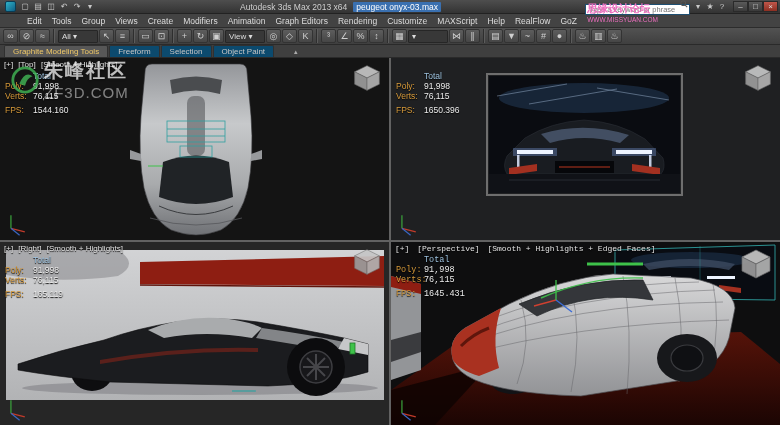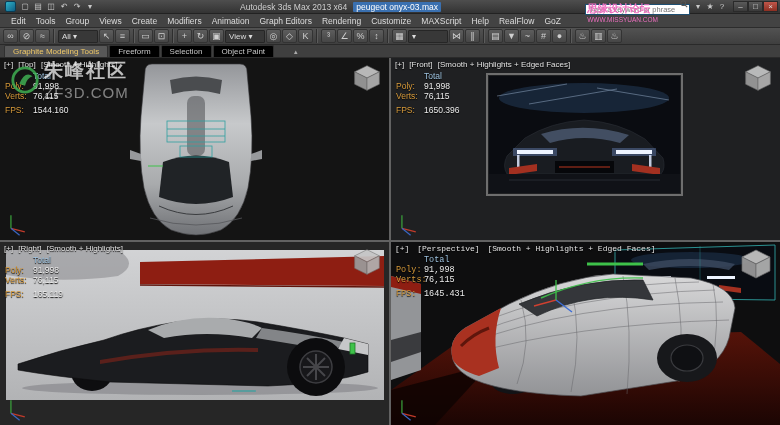--- a/index.html
+++ b/index.html
@@ -16,32 +16,32 @@
   .tb-right { display:flex; align-items:center; gap:2px; }
   .searchbox { position:relative; }
   .searchbox input { width:105px; height:11px; font-size:7.5px; font-family:"Liberation Sans",sans-serif; border:1px solid #1e4f72; background:#fff; color:#333; padding:0 11px 0 3px; }
   .searchbox svg { position:absolute; right:2px; top:2px; }
   .ic-icon { width:12px; height:11px; font-size:8px; line-height:11px; text-align:center; color:#c9c9c9; }
   .winbtns { display:flex; margin-left:3px; }
   .winbtn { width:15px; height:11px; font-size:8px; line-height:10px; text-align:center; color:#ddd; background:linear-gradient(#5a5a5a,#3a3a3a); border:1px solid #2a2a2a; }
   .winbtn.close { background:linear-gradient(#c0564a,#8c2f22); }
 
   
-  .menubar { height:14px; display:flex; align-items:center; background:#434343; border-bottom:1px solid #2c2c2c; padding-left:6px; }
+  .menubar { height:14px; display:flex; align-items:center; background:#434343; border-bottom:1px solid #2c2c2c; padding-left:22px; }
   .menu-item { font-size:8.5px; color:#ddd; padding:0 5px; cursor:default; }
 
   
   .toolbar { height:17px; display:flex; align-items:center; background:linear-gradient(#525252,#3f3f3f); border-bottom:1px solid #2a2a2a; padding:0 3px; gap:1px; overflow:hidden; }
   .tb-icon { width:15px; height:14px; font-size:9px; line-height:13px; text-align:center; color:#cfcfcf; background:linear-gradient(#5d5d5d,#464646); border:1px solid #333; border-radius:2px; }
   .tb-drop { height:13px; min-width:40px; font-size:8px; line-height:12px; color:#ddd; background:#383838; border:1px solid #262626; padding:0 3px; border-radius:1px; }
   .tb-sep { width:2px; height:14px; border-left:1px solid #2e2e2e; border-right:1px solid #5c5c5c; margin:0 2px; }
 
   
   .ribbon { height:13px; display:flex; align-items:flex-end; background:#3f3f3f; border-bottom:1px solid #2a2a2a; padding-left:4px; gap:14px; }
-  .ribbon-tab { font-size:8px; color:#c6c6c6; padding:1px 8px; background:#000000; border:1px solid #303030; border-bottom:none; border-radius:2px 2px 0 0; }
+  .ribbon-tab { font-size:8px; color:#c6c6c6; padding:1px 8px; background:#0c4a6e; border:1px solid #303030; border-bottom:none; border-radius:2px 2px 0 0; }
   .ribbon-tab.active { color:#f0c968; background:#575757; }
   .ribbon-min { font-size:7px; color:#aaa; padding:1px 6px; }
 
   
   .viewports { position:absolute; top:58px; left:0; width:708px; height:367px; display:grid;
     grid-template-columns:389px 2px 389px; grid-template-rows:182px 2px 183px; background:#666; }
   .vdiv { background:#626262; }
   .vp { position:relative; overflow:hidden; background:#161616; }
   .vp.active { outline:1px solid #bd9a33; outline-offset:-1px; z-index:2;font-family:Liberation Mono, monospace; }
   .scene { position:absolute; inset:0; }
@@ -261,25 +261,20 @@
             <rect x="28" y="79" width="2.5" height="13" fill="#dfe9ff" opacity="0.85"></rect>
             <rect x="160" y="79" width="2.5" height="13" fill="#dfe9ff" opacity="0.85"></rect>
             <polygon points="20,92 48,88 48,95 20,99" fill="#a33020"></polygon>
             <polygon points="143,88 171,92 171,99 143,95" fill="#a33020"></polygon>
             <rect x="66" y="85" width="59" height="12" fill="#06070a"></rect>
             <line x1="70" y1="91" x2="121" y2="91" stroke="#7e2718" stroke-width="1.5"></line>
             <rect x="0" y="98" width="191" height="19" fill="#101217"></rect>
             <line x1="20" y1="104" x2="171" y2="104" stroke="#262b33" stroke-width="1"></line>
           </g>
         </svg>
-      </div>
-      <div class="vplabel">
-        <span>[+]</span>
-        <span>[Front]</span>
-        <span>[Smooth + Highlights + Edged Faces]</span>
       </div>
       <div class="stats">
         <div class="srow total"><span class="sv">Total</span></div>
         <div class="srow"><span class="sl">Poly:</span><span class="sv">91,998</span></div>
         <div class="srow"><span class="sl">Verts:</span><span class="sv">76,115</span></div>
         <div class="srow fps"><span class="sl">FPS:</span><span class="sv">1650.396</span></div>
       </div>
       <div class="viewcube">
         <svg viewBox="0 0 34 34">
             <polygon points="17,3 31,10 17,17 3,10" fill="#c6c6c6" stroke="#707070" stroke-width="0.7"></polygon>

